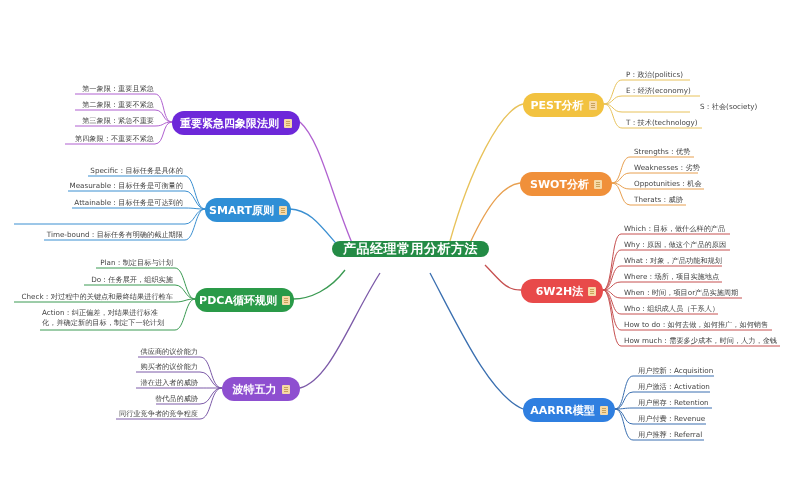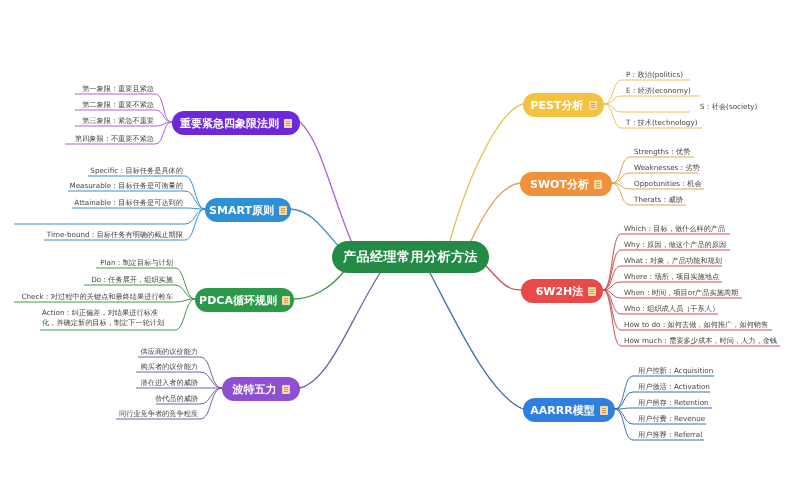--- a/index.html
+++ b/index.html
@@ -7,21 +7,21 @@
          font-family:"DejaVu Sans","Liberation Sans",sans-serif; }
   #map { position:absolute; left:0; top:0; width:792px; height:500px; }
   svg.lines { position:absolute; left:0; top:0; }
   .node { position:absolute; display:flex; align-items:center; justify-content:center;
           color:#fff; font-weight:bold; border-radius:16px; white-space:nowrap; box-sizing:border-box;
           font-size:11px; }
   .node .note { display:inline-block; width:8px; height:9px; margin-left:5px; border-radius:1px;
                 background:#f6d9a6; position:relative; }
   .node .note::after { content:""; position:absolute; left:2px; top:2px; width:4px; height:1px;
                 background:#c9a25a; box-shadow:0 2px 0 #c9a25a, 0 4px 0 #c9a25a; }
-  .root { left:332px; top:241px; width:157px; height:32px; background:#238b45; border-radius:16px;
+  .root { left:332px; top:241px; width:157px; height:16px; background:#238b45; border-radius:16px;
           font-size:13px; letter-spacing:0.5px; }
   .leaf { position:absolute; font-size:7.2px; color:#444; white-space:nowrap; line-height:10px; }
   .leaf.r { text-align:right; }
 </style>
 </head>
 <body>
 
 <div id="map">
   <svg class="lines" width="792" height="500">
 

